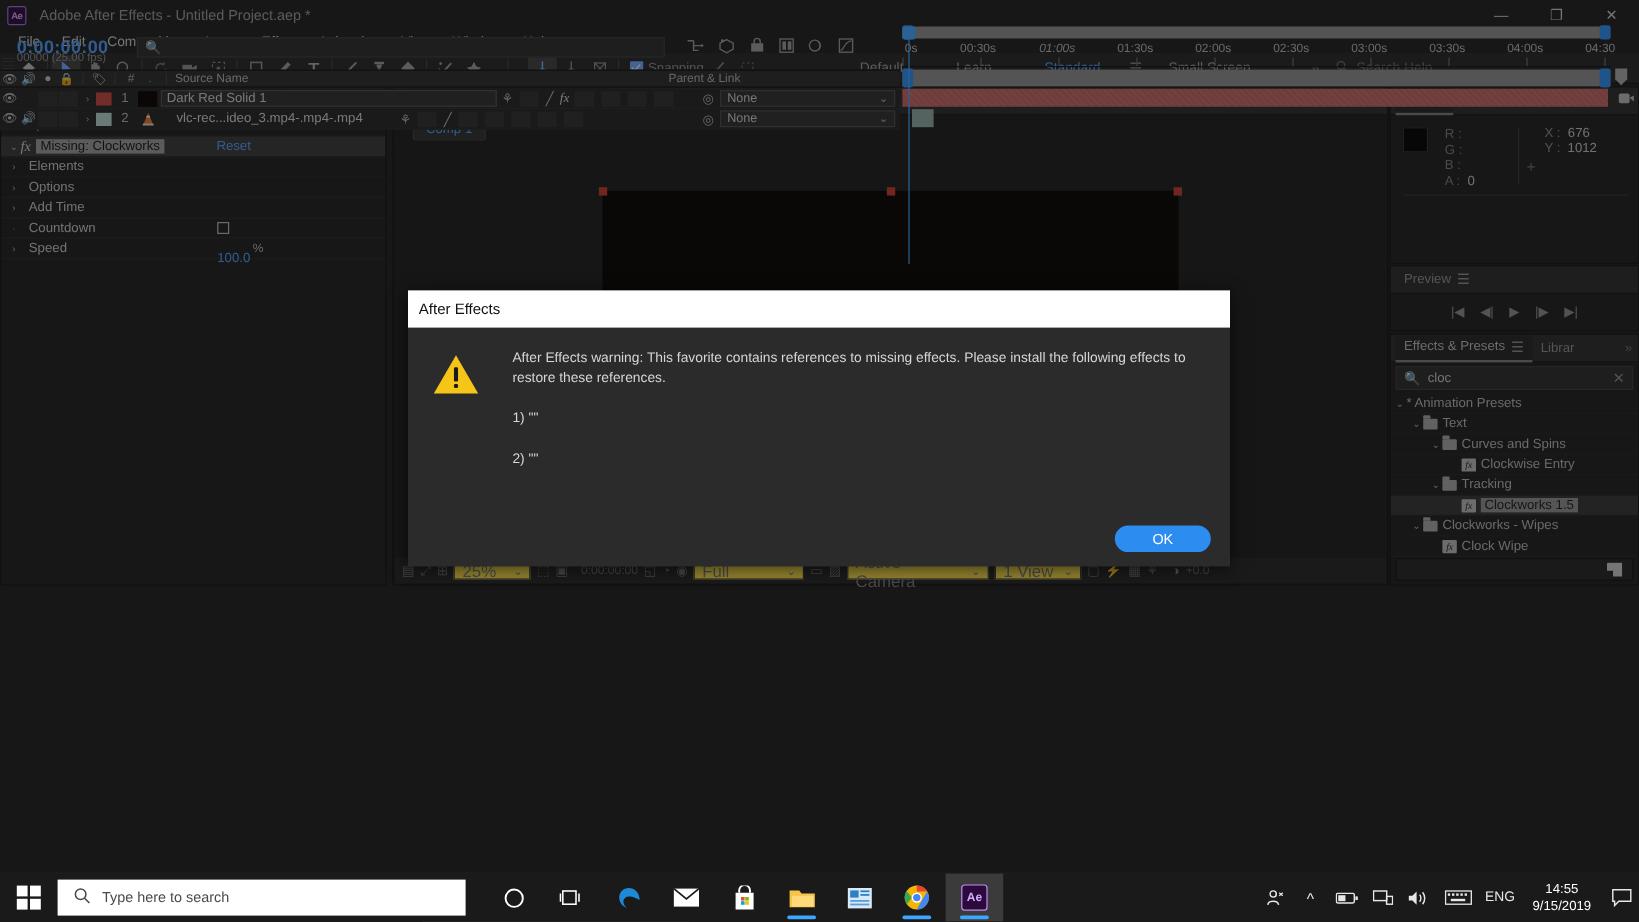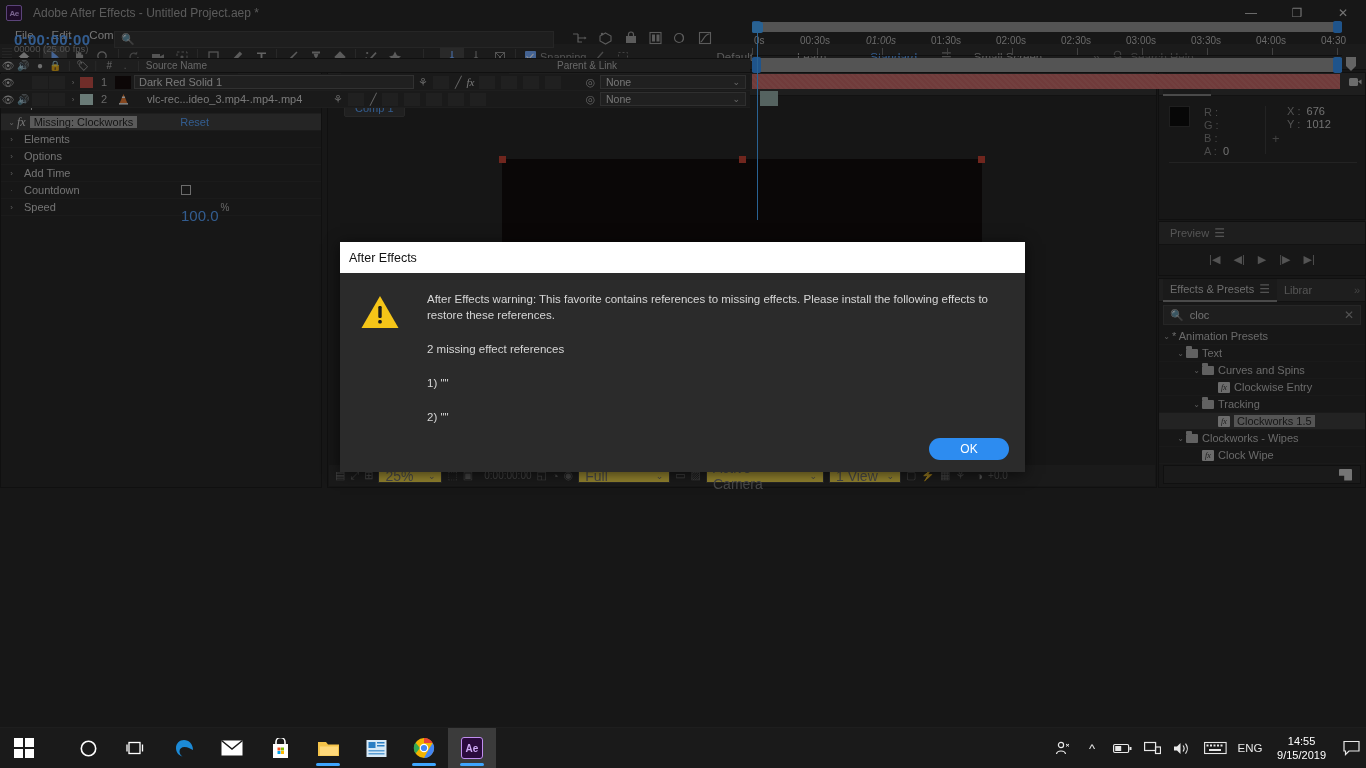--- a/index.html
+++ b/index.html
@@ -112,21 +112,21 @@
   .ec-row.hdr { background:#383838; }
   .tri {
     width:9px; display:inline-block; color:#a0a0a0; font-size:8px; text-align:center;
   }
   .fx-ic { font-style:italic; font-family:"Liberation Serif",serif; font-size:12px;
            color:#d0d0d0; margin:0 4px 0 1px; }
   .eff-name { background:#9a9a9a; color:#141414; padding:0 4px; font-size:11px; }
   .reset-lnk { color:#4f9cf9; margin-left:43px; font-size:11px; }
   .lbl-ind { margin-left:8px; }
   .val-col { margin-left:auto; width:140px; display:flex; align-items:center; }
-  .blue-val { color:#4f9cf9; font-size:15px;margin-top:16px; }
+  .blue-val { color:#4f9cf9; font-size:11px;margin-top:16px; }
   .pct { color:#b0b0b0; font-size:10px; margin-left:2px; }
   .ec-chk { width:10px; height:10px; border:1px solid #b9b9b9; background:#1e1e1e; }
   .dot-sm { width:9px; text-align:center; color:#6a6a6a; font-size:9px; }
 
   
   #compPanel { left:327px; top:72px; width:830px; height:416px; background:#1c1c1c; }
   .comp-crumb {
     height:24px; display:flex; align-items:center; padding-left:16px;
   }
   .crumb-btn {
@@ -946,36 +946,44 @@
     <div class="dlg-body">
       <div class="warn-ic">
         <svg width="40" height="36" viewBox="0 0 40 36">
           <path d="M20 2 L38.5 34 H1.5 Z" fill="#f5c518"></path>
           <rect x="18.3" y="12" width="3.4" height="12" rx="1.2" fill="#1b1b1b"></rect>
           <rect x="18.3" y="26" width="3.4" height="3.4" rx="1.2" fill="#1b1b1b"></rect>
         </svg>
       </div>
       <div class="dlg-msg">
         <p>After Effects warning: This favorite contains references to missing effects. Please install the following effects to restore these references.</p>
-        <p class="gap">2 missing effect references</p>
         <p class="gap">1)  ""</p>
         <p class="gap">2)  ""</p>
       </div>
       <div class="ok-btn">OK</div>
     </div>
   </div>
 
   <div class="taskbar">
     <div class="start-btn">
       <span class="win-logo">
           <i></i>
           <i></i>
           <i></i>
           <i></i>
         </span>
+    </div>
+    <div class="tb-search">
+      <span>
+        <svg width="15" height="15" viewBox="0 0 15 15">
+            <circle cx="6.2" cy="6.2" r="4.4" fill="none" stroke="#4a4a4a" stroke-width="1.3"></circle>
+            <line x1="9.5" y1="9.5" x2="13.5" y2="13.5" stroke="#4a4a4a" stroke-width="1.3"></line>
+          </svg>
+      </span>
+      <span>Type here to search</span>
     </div>
     <div class="tb-icons">
       <div class="tb-ic">
         <svg width="19" height="19" viewBox="0 0 19 19">
             <circle cx="9.5" cy="9.5" r="7.2" fill="none" stroke="#fff" stroke-width="1.6"></circle>
           </svg>
       </div>
       <div class="tb-ic">
         <svg width="20" height="17" viewBox="0 0 20 17">
             <rect x="3" y="2.5" width="11" height="11" fill="none" stroke="#fff" stroke-width="1.3"></rect>

